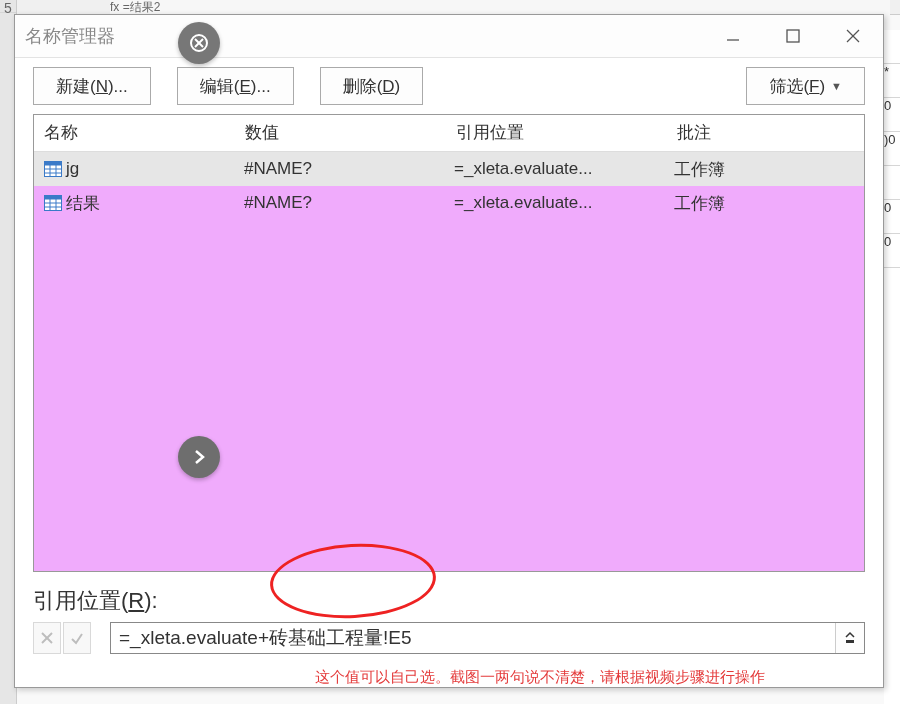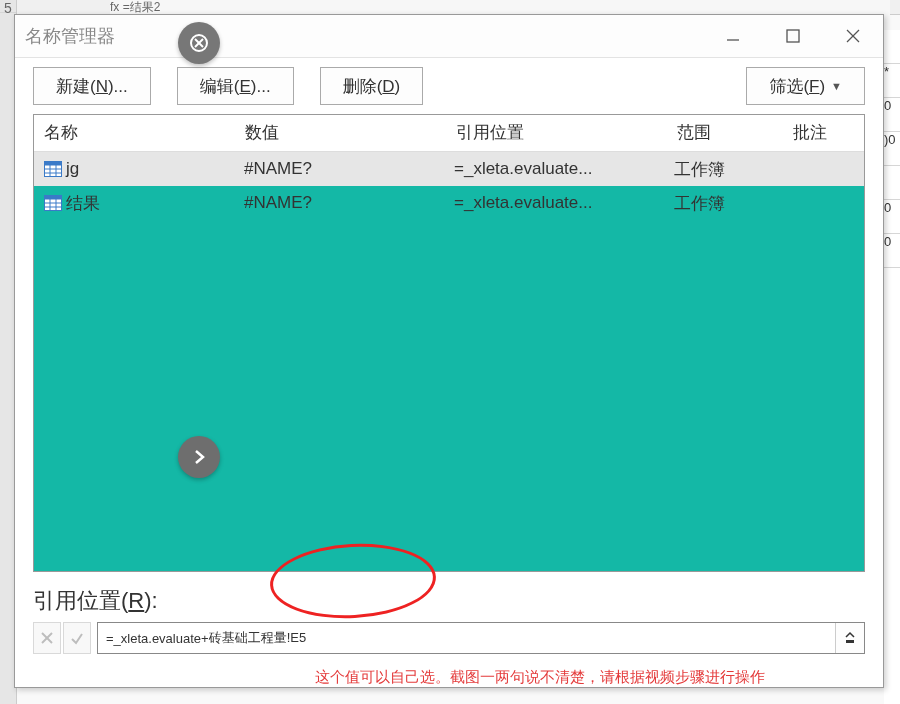--- a/index.html
+++ b/index.html
@@ -124,21 +124,21 @@
     align-items: center;
     cursor: pointer;
   }
   .btn .arrow { margin-left: 6px; font-size: 11px; color: #555; }
 
   
   .list-wrapper {
     flex: 1;
     margin: 0 18px;
     border: 1px solid #999;
-    background: #14b8a6;
+    background: #f0abfc;
     overflow: hidden;
     display: flex;
     flex-direction: column;
   }
   .list-header {
     display: flex;
     height: 36px;
     background: #fff;
     border-bottom: 1px solid #ddd;
   }
@@ -206,26 +206,26 @@
     display: flex;
     align-items: center;
     justify-content: center;
     opacity: 0.55;
   }
   .ref-input {
     flex: 1;
     height: 30px;
     border: 1px solid #888;
     padding: 0 8px;
-    font-size: 13px;
+    font-size: 19px;
     color: #333;
     font-family: inherit;
     display: flex;
     align-items: center;
-    margin-left: 4px;
+    margin-left: 17px;
   }
   .ref-collapse {
     width: 28px;
     height: 30px;
     border-left: none;
     display: flex;
     align-items: center;
     justify-content: center;
     margin-left: -1px;
     background: #fdfdfd;
@@ -339,21 +339,20 @@
       <span>筛选(<u class="hotkey">F</u>)</span>
       <span class="arrow">▼</span>
     </button>
   </div>
 
   <div class="list-wrapper">
     <div class="list-header">
       <div class="col-name">名称</div>
       <div class="col-value">数值</div>
       <div class="col-ref">引用位置</div>
-      <div class="col-scope">范围</div>
       <div class="col-comment">批注</div>
     </div>
     <div class="list-body" id="list-body">
         <div class="row selected">
           <div class="col-name name-cell">
             <svg class="table-icon" viewBox="0 0 18 16">
               <rect x="0.5" y="0.5" width="17" height="15" fill="#fff" stroke="#3a7ac8"></rect>
               <rect x="0.5" y="0.5" width="17" height="4" fill="#3a7ac8"></rect>
               <line x1="6" y1="0.5" x2="6" y2="15.5" stroke="#3a7ac8"></line>
               <line x1="12" y1="0.5" x2="12" y2="15.5" stroke="#3a7ac8"></line>

